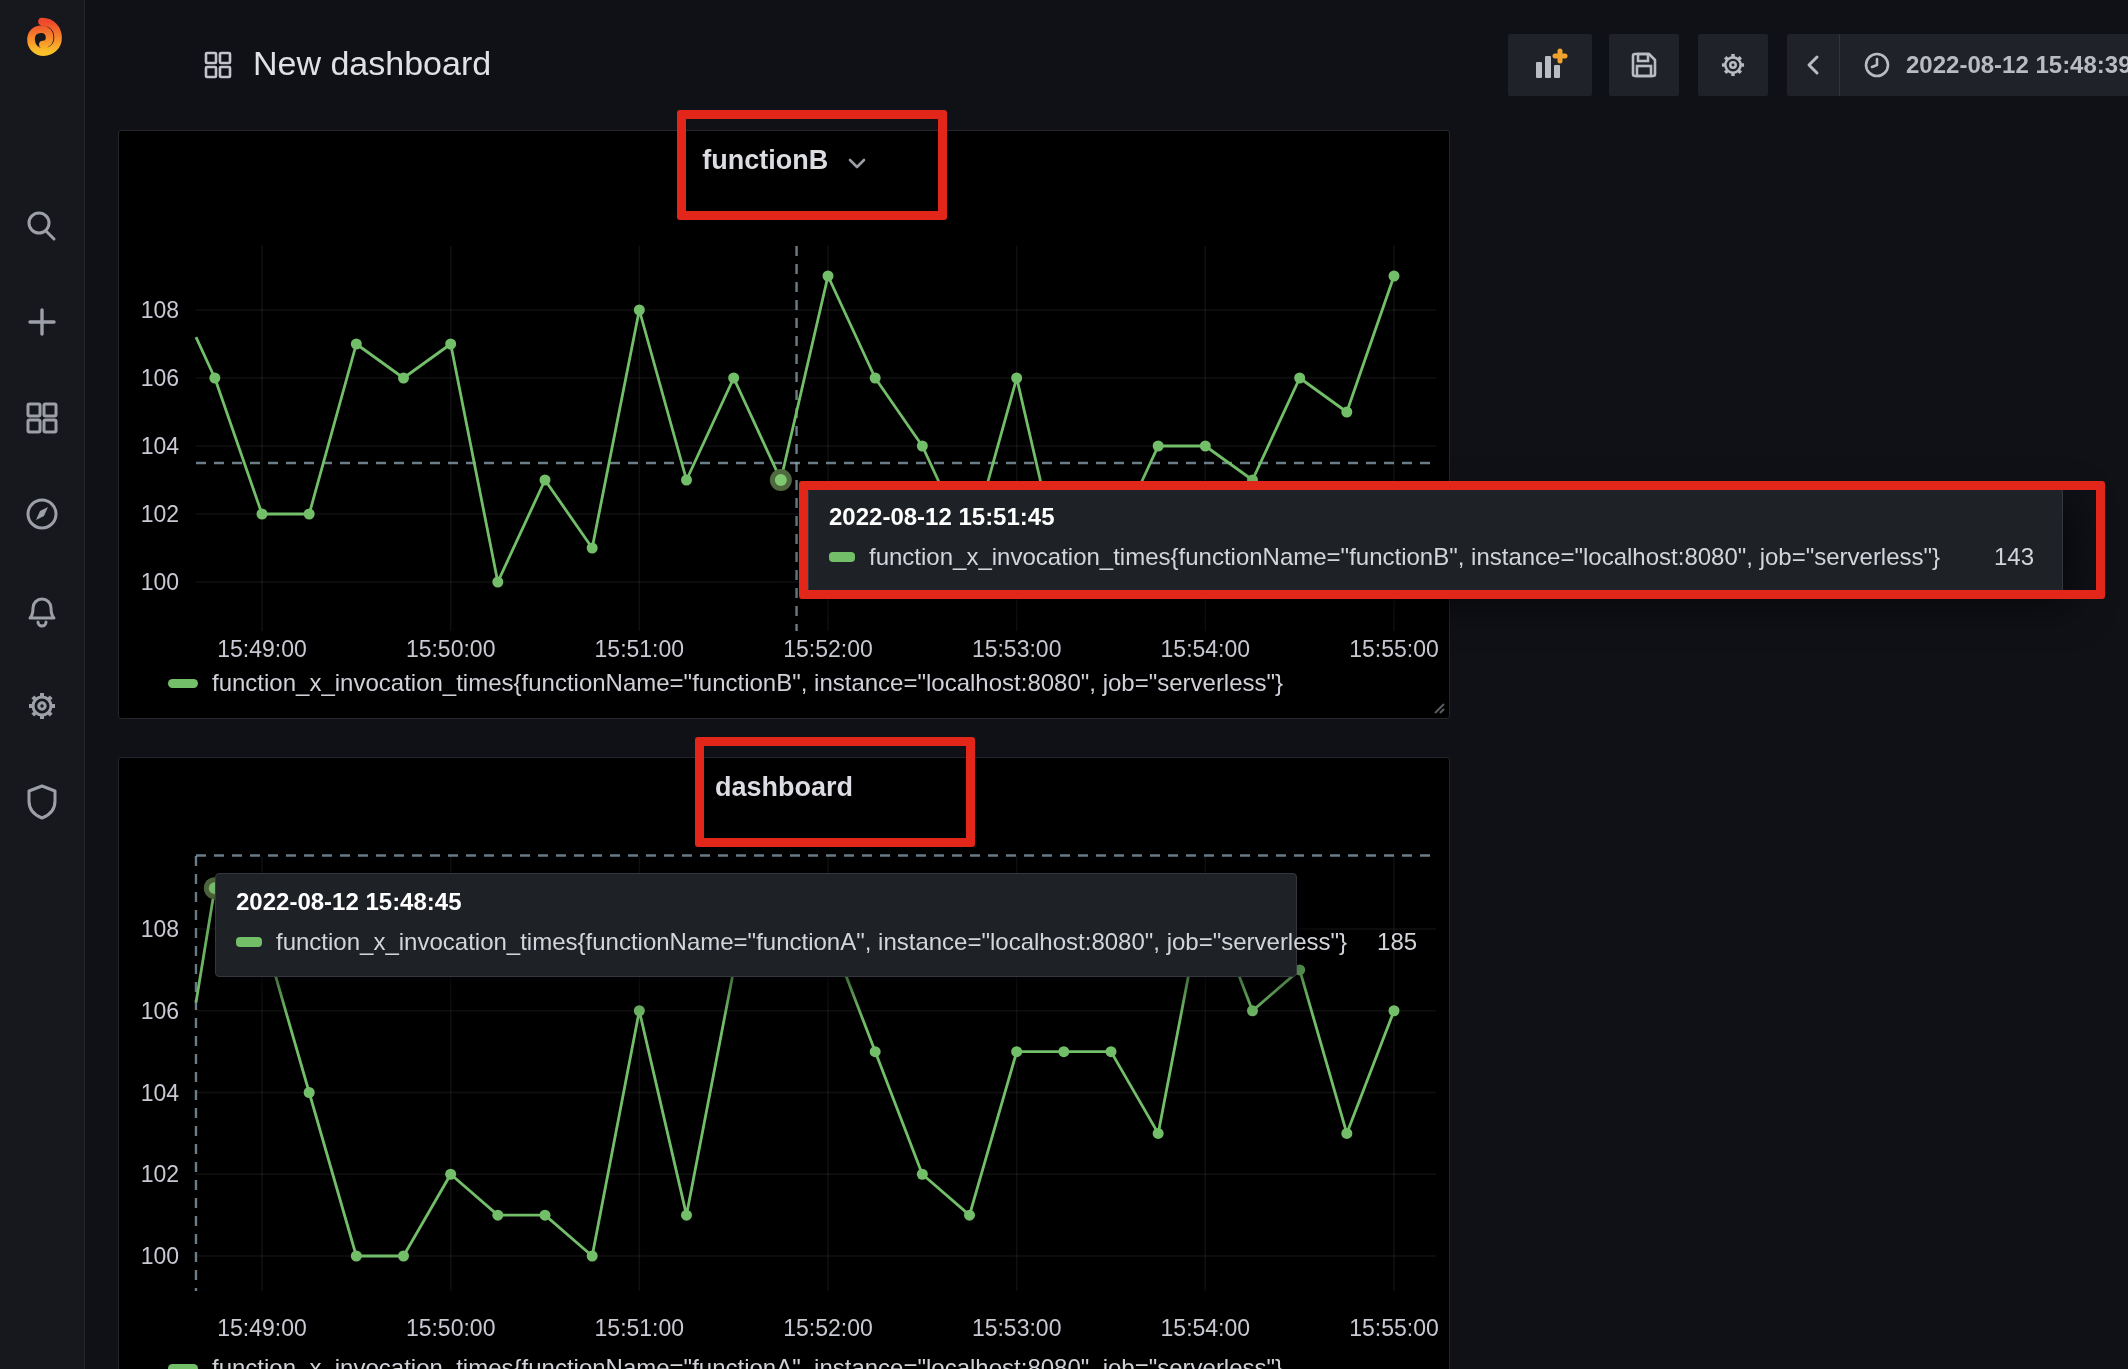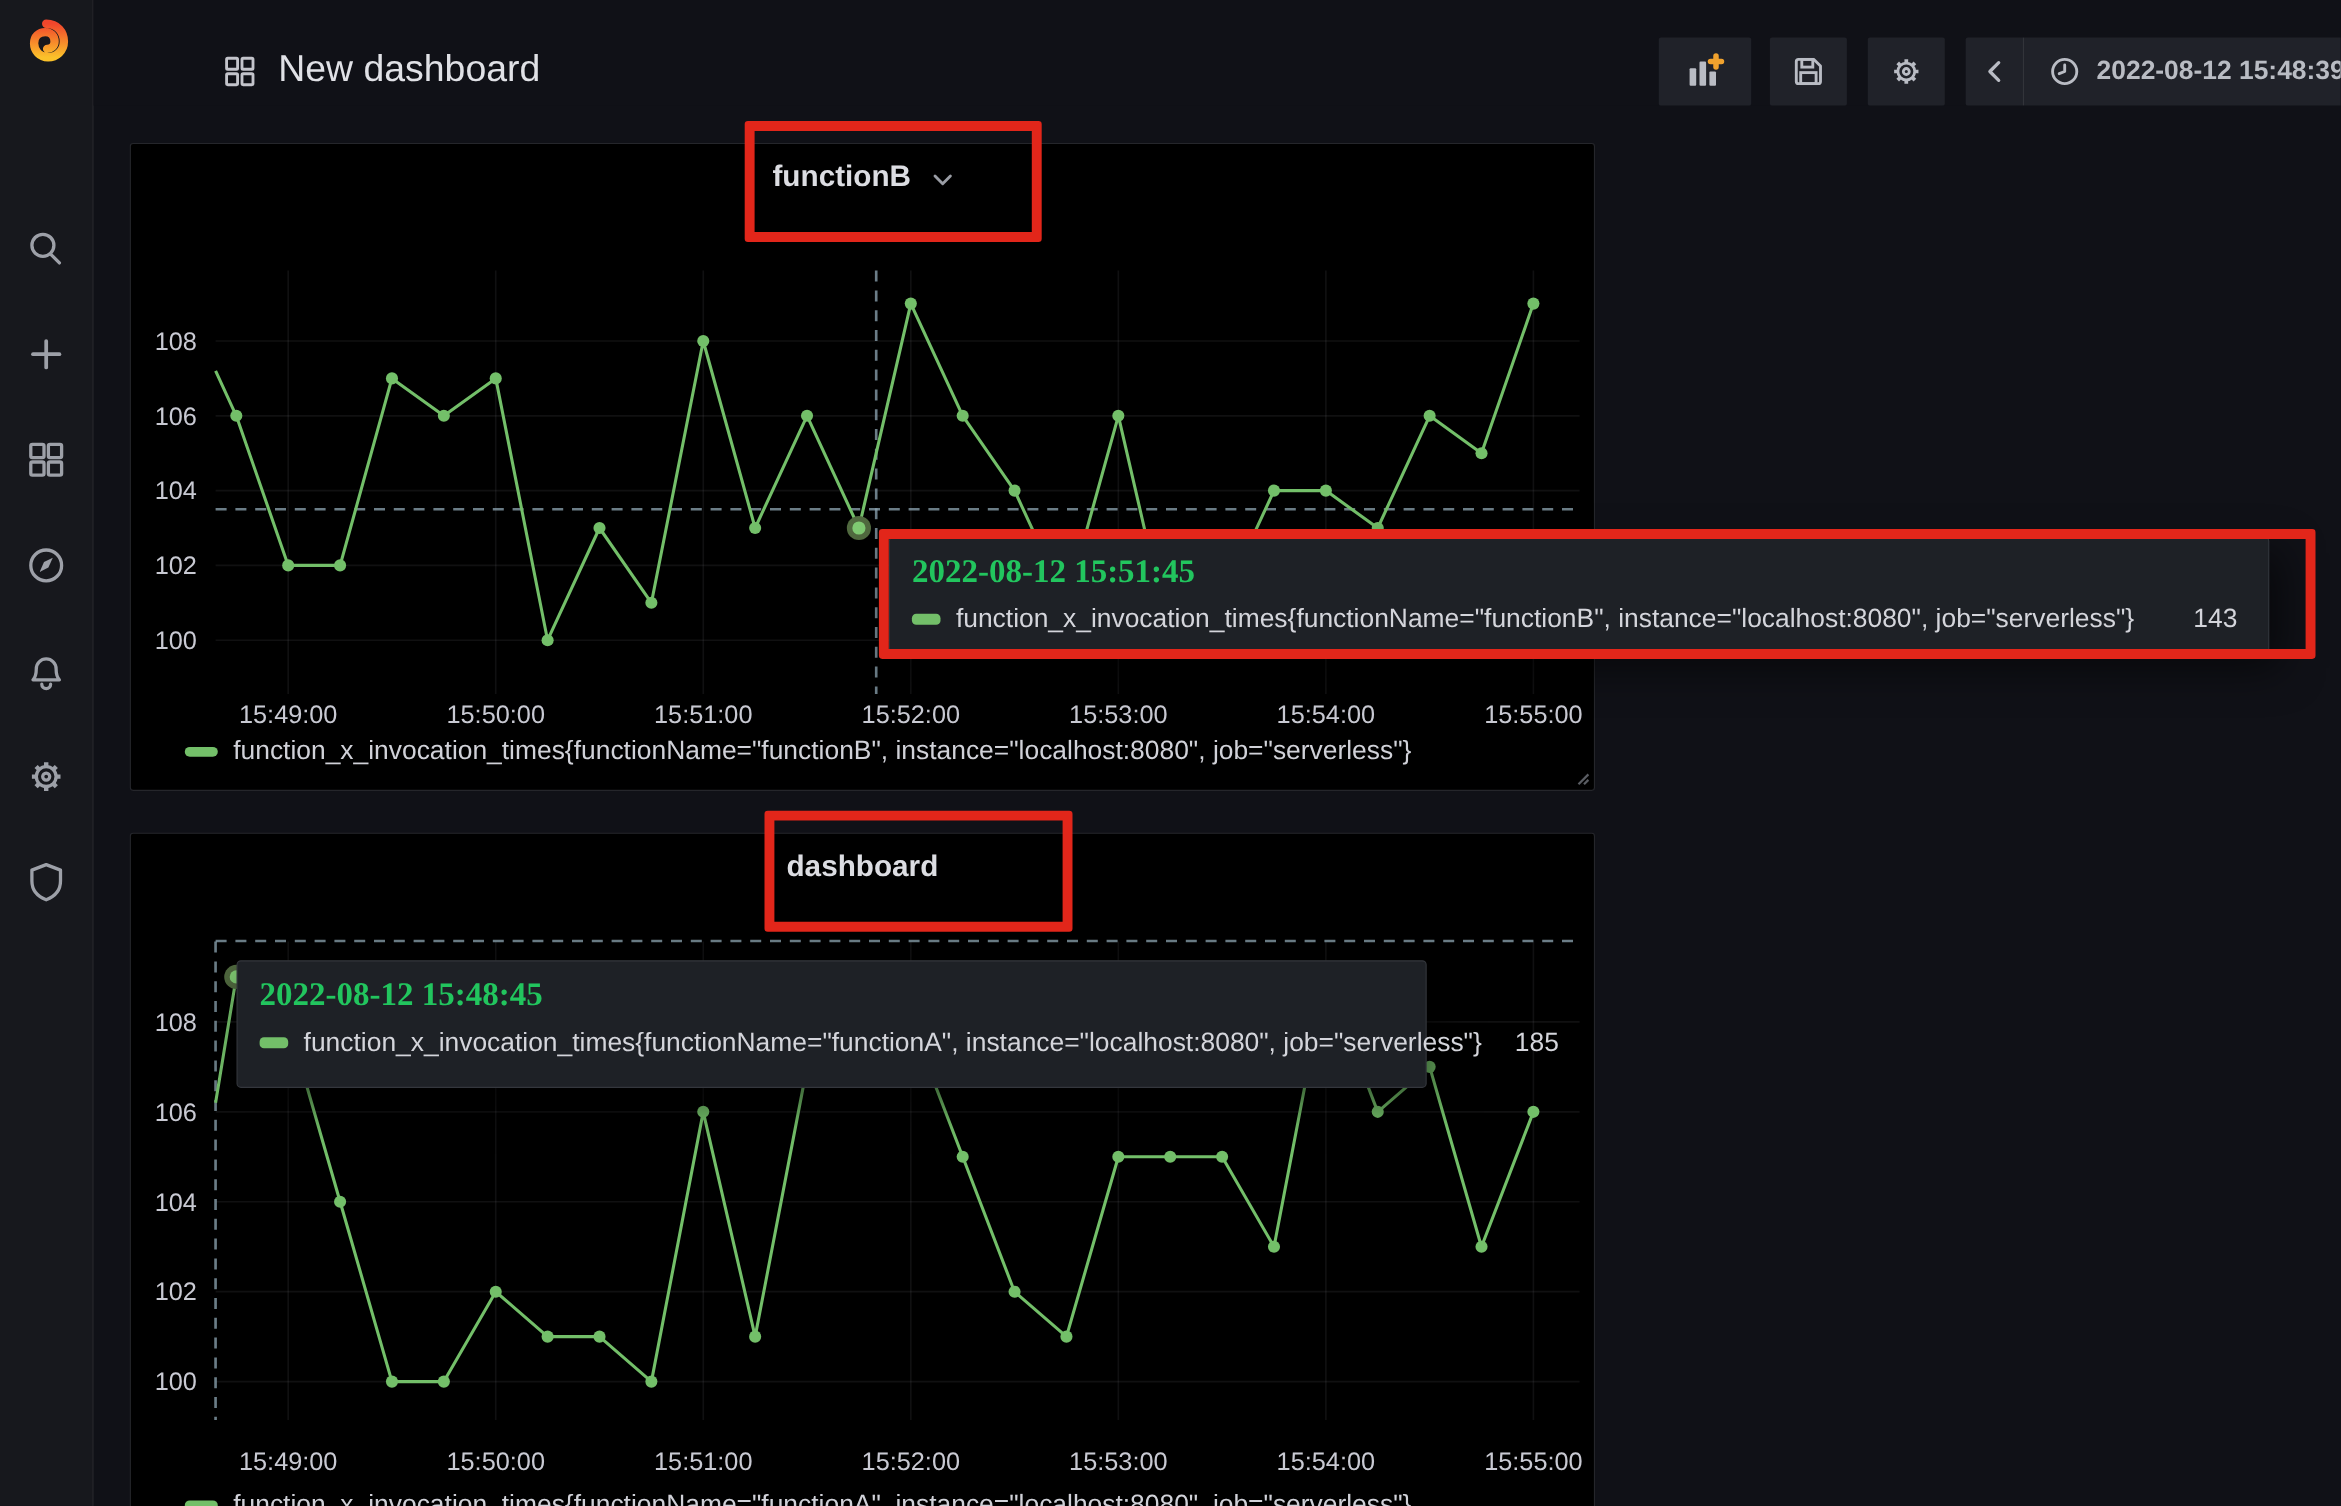--- a/index.html
+++ b/index.html
@@ -35,22 +35,22 @@
   .legend{position:absolute;display:flex;align-items:center;gap:14px;cursor:pointer;}
   #legendB{left:49px;top:538px;}
   #legendA{left:49px;top:596px;}
   .swatch{width:30px;height:9px;border-radius:5px;background:#73bf69;flex:0 0 auto;}
   .legend-text{font-size:24px;color:#d0d1d8;white-space:nowrap;}
   .grip{position:absolute;right:4px;bottom:4px;width:14px;height:14px;cursor:nwse-resize;}
   
   .gtooltip{position:absolute;background:#1e2126;border:1px solid #34373d;border-radius:4px;
             box-shadow:10px 14px 38px rgba(0,0,0,0.55);padding:14px 28px 16px 20px;z-index:5;}
   #tooltipB{left:808px;top:488px;width:1255px;height:106px;box-sizing:border-box;}
-  #tooltipA{left:215px;top:873px;width:1082px;height:116px;box-sizing:border-box;}
-  .tt-time{font-size:30px;font-weight:700;color:#22c55e;margin-bottom:12px;font-family:Liberation Serif, serif;}
+  #tooltipA{left:215px;top:873px;width:1082px;height:104px;box-sizing:border-box;}
+  .tt-time{font-size:24px;font-weight:700;color:#ffffff;margin-bottom:12px;}
   .tt-row{display:flex;align-items:center;}
   .tt-swatch{width:26px;height:10px;border-radius:4px;background:#73bf69;margin-right:14px;flex:0 0 auto;}
   .tt-label{font-size:24px;color:#d4d5db;white-space:nowrap;}
   .tt-value{font-size:24px;color:#d4d5db;margin-left:auto;padding-left:30px;}
   
   .anno{position:absolute;border:9px solid #e2261a;border-radius:3px;z-index:10;pointer-events:none;}
   #annoB-title{left:677px;top:110px;width:252px;height:92px;}
   #annoB-tip{left:799px;top:481px;width:1288px;height:100px;}
   #annoA-title{left:695px;top:737px;width:262px;height:92px;}
   svg{display:block;}

